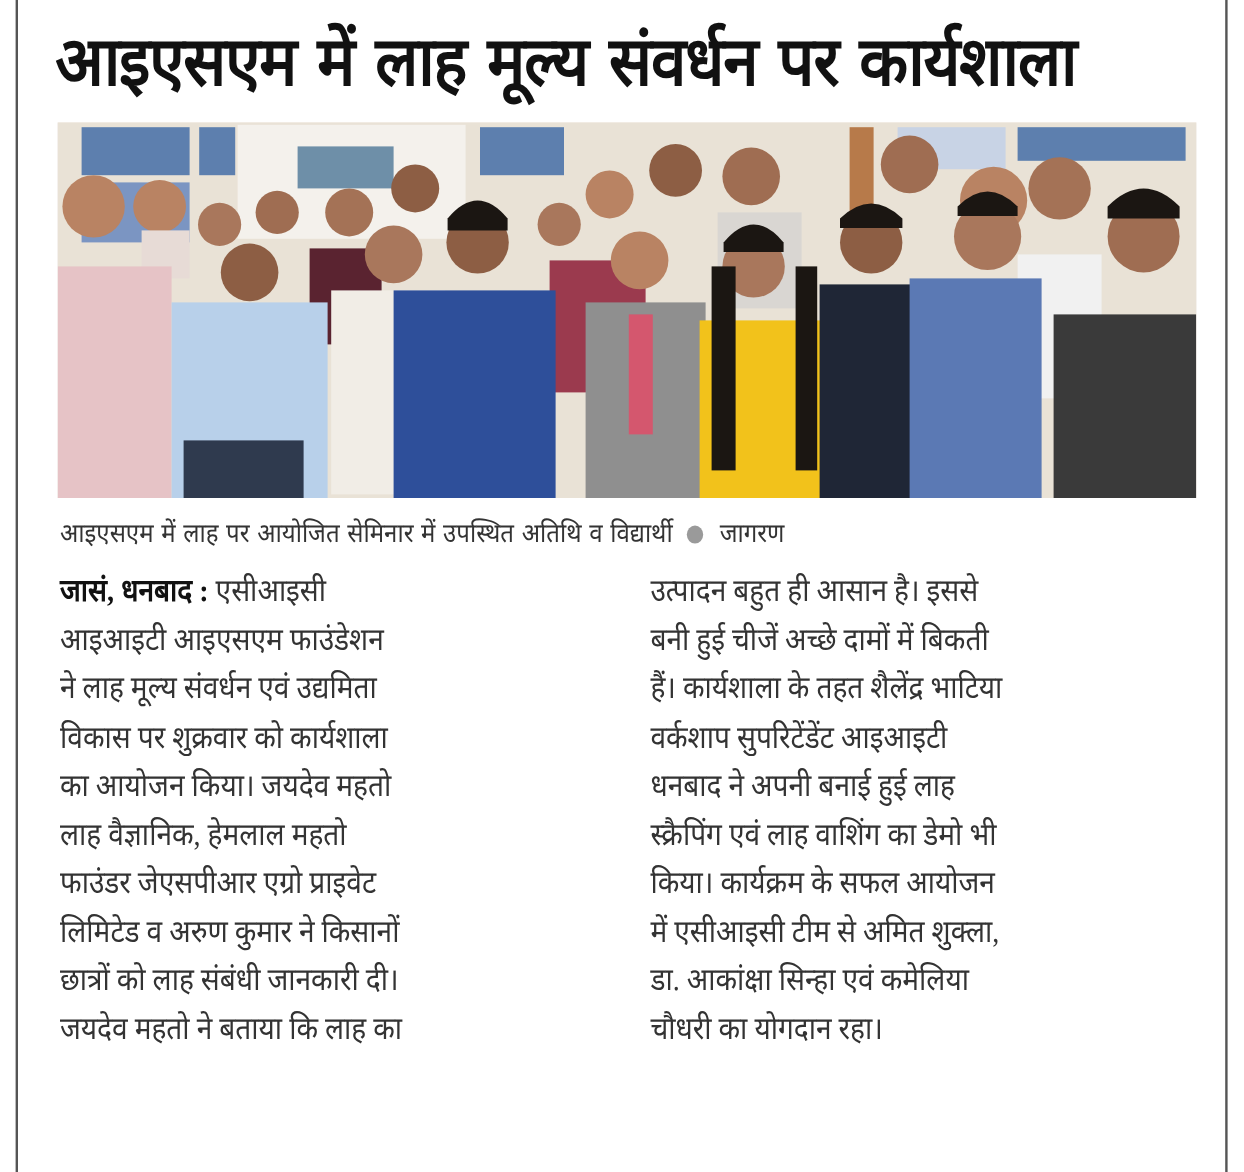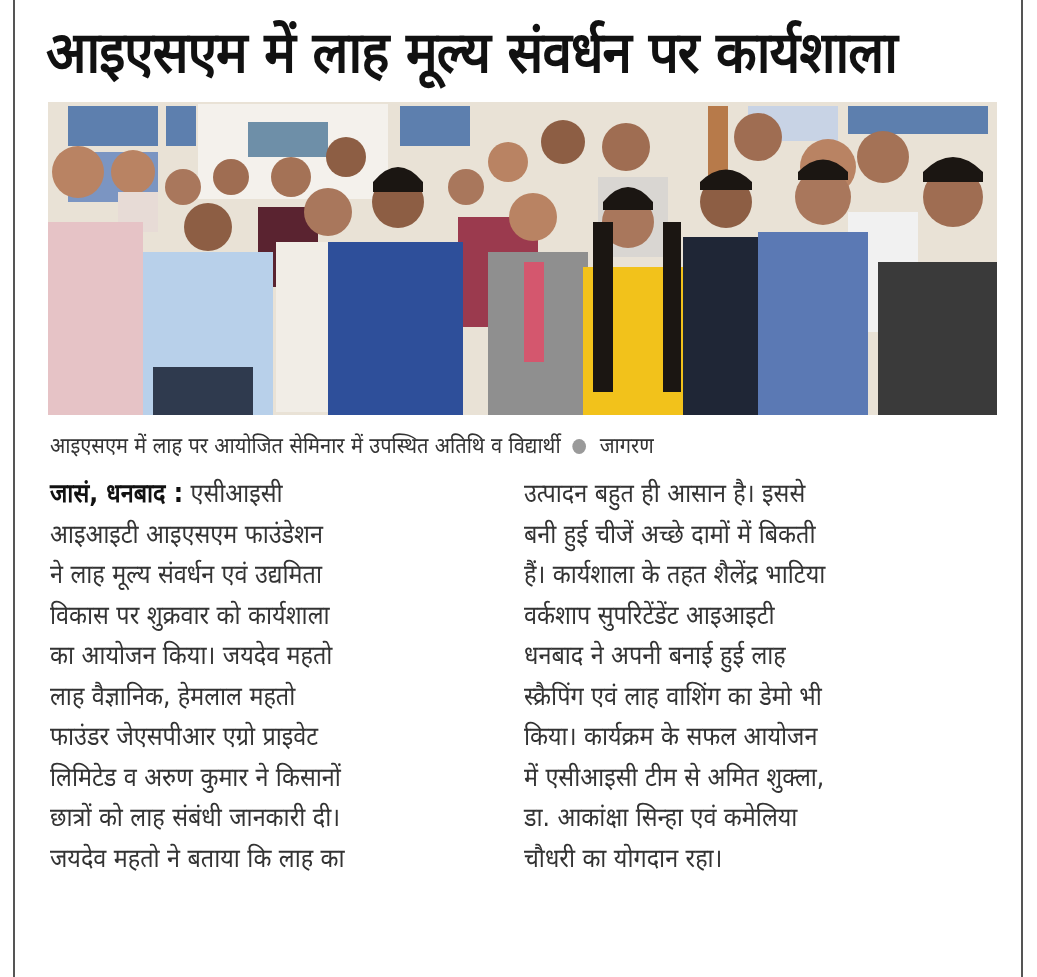--- a/index.html
+++ b/index.html
@@ -12,23 +12,23 @@
               line-height: 80px; color: #111; letter-spacing: -1px; white-space: nowrap;
               transform: scaleX(0.93); transform-origin: left center; }
   .photo { position: absolute; left: 48px; top: 102px; width: 949px; height: 313px; overflow: hidden;
            background: #e9e2d6; }
   .photo svg { display: block; }
   .caption { position: absolute; left: 50px; top: 429px; width: 960px; height: 34px;
              font-size: 22px; line-height: 34px; color: #333; white-space: nowrap;
              transform: scaleX(0.91); transform-origin: left center; }
   .caption .dot { display: inline-block; width: 15px; height: 15px; border-radius: 50%;
                   background: #9a9a9a; margin: 0 8px 0 6px; vertical-align: -1px; }
-  .col { position: absolute; top: 473px; width: 470px; font-size: 26px; line-height: 40.5px; color: #333; }
+  .col { position: absolute; top: 473px; width: 470px; font-size: 26px; line-height: 40.5px; color: #333; font-family: Liberation Serif, serif; }
   .col-left { left: 50px; }
-  .col-right { left: 524px; }
+  .col-right { left: 542px; }
   .col .line { display: block; white-space: nowrap; transform: scaleX(0.9); transform-origin: left center; height: 40.5px; }
   .dateline { font-weight: bold; color: #111; }
 </style>
 </head>
 <body>
 
 <div class="rule-left"></div>
 <div class="rule-right"></div>
 
 <div class="headline">आइएसएम में लाह मूल्य संवर्धन पर कार्यशाला</div>

